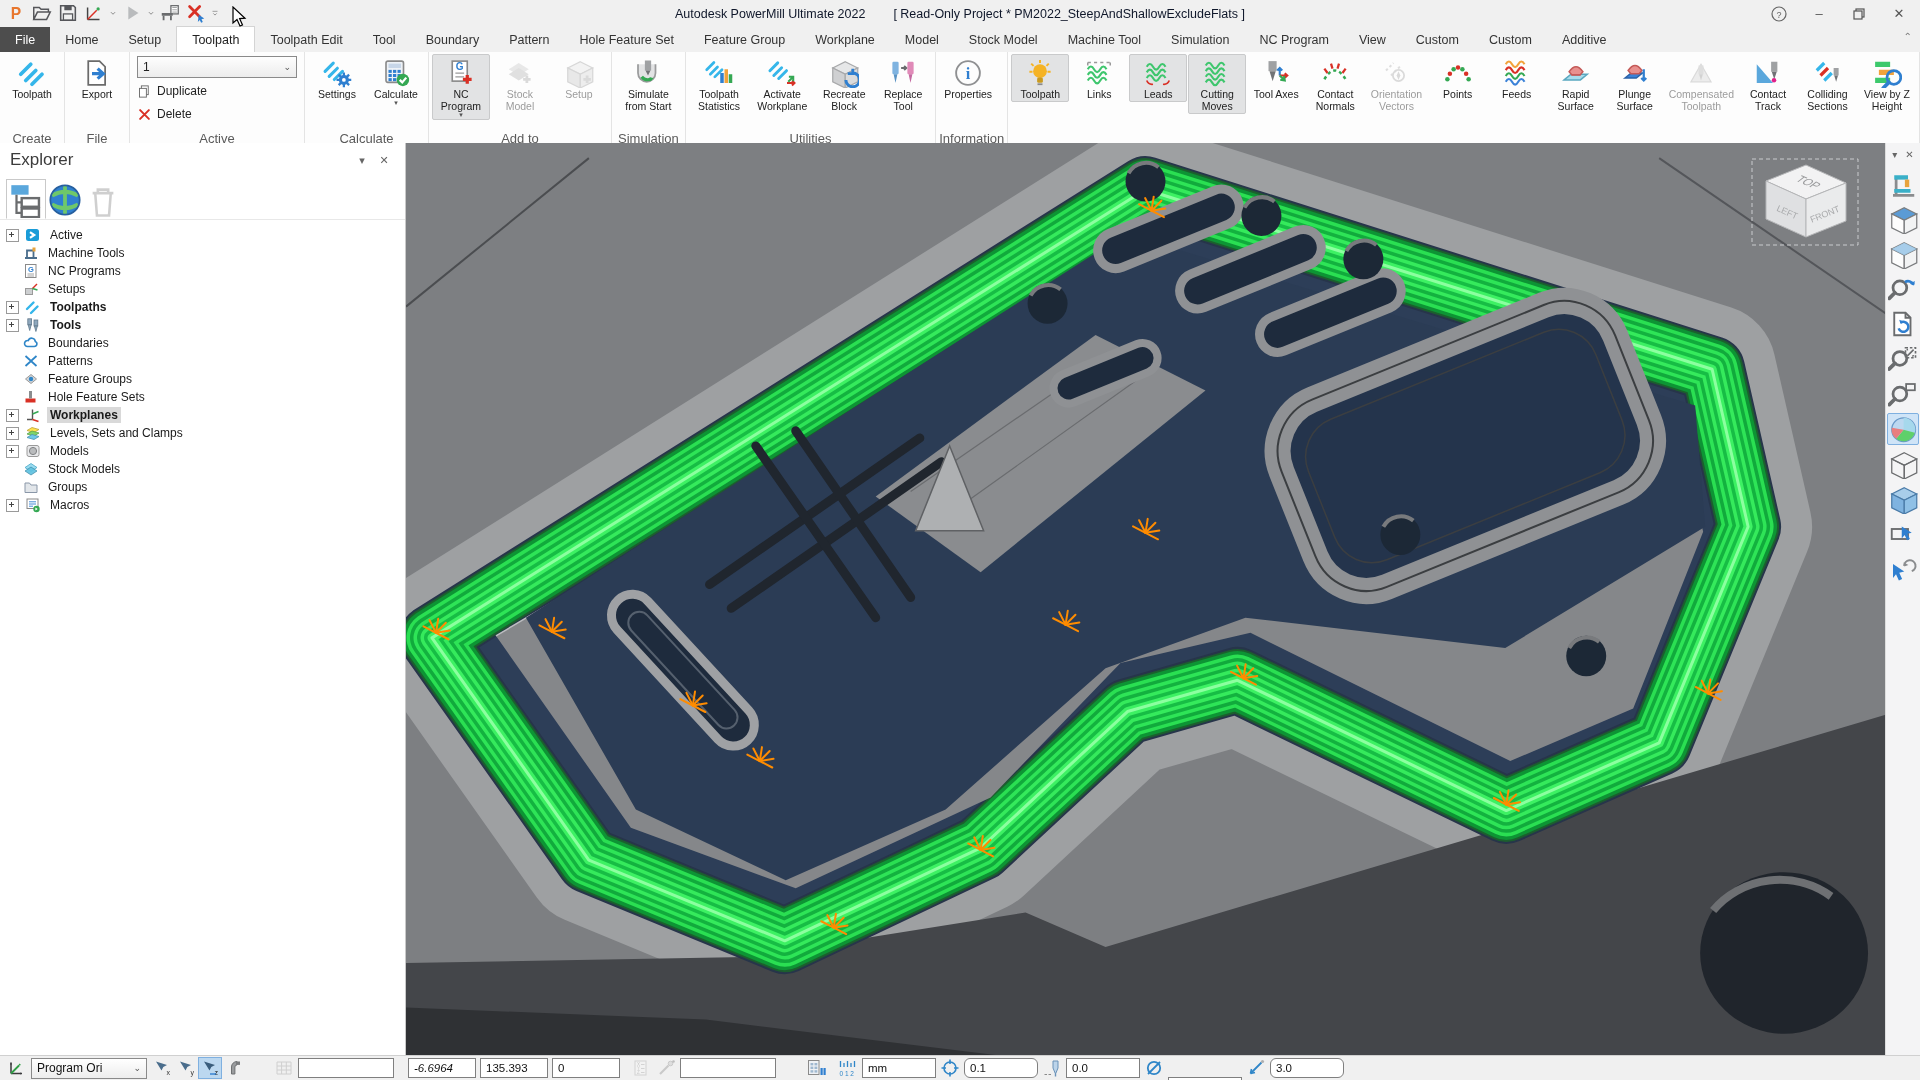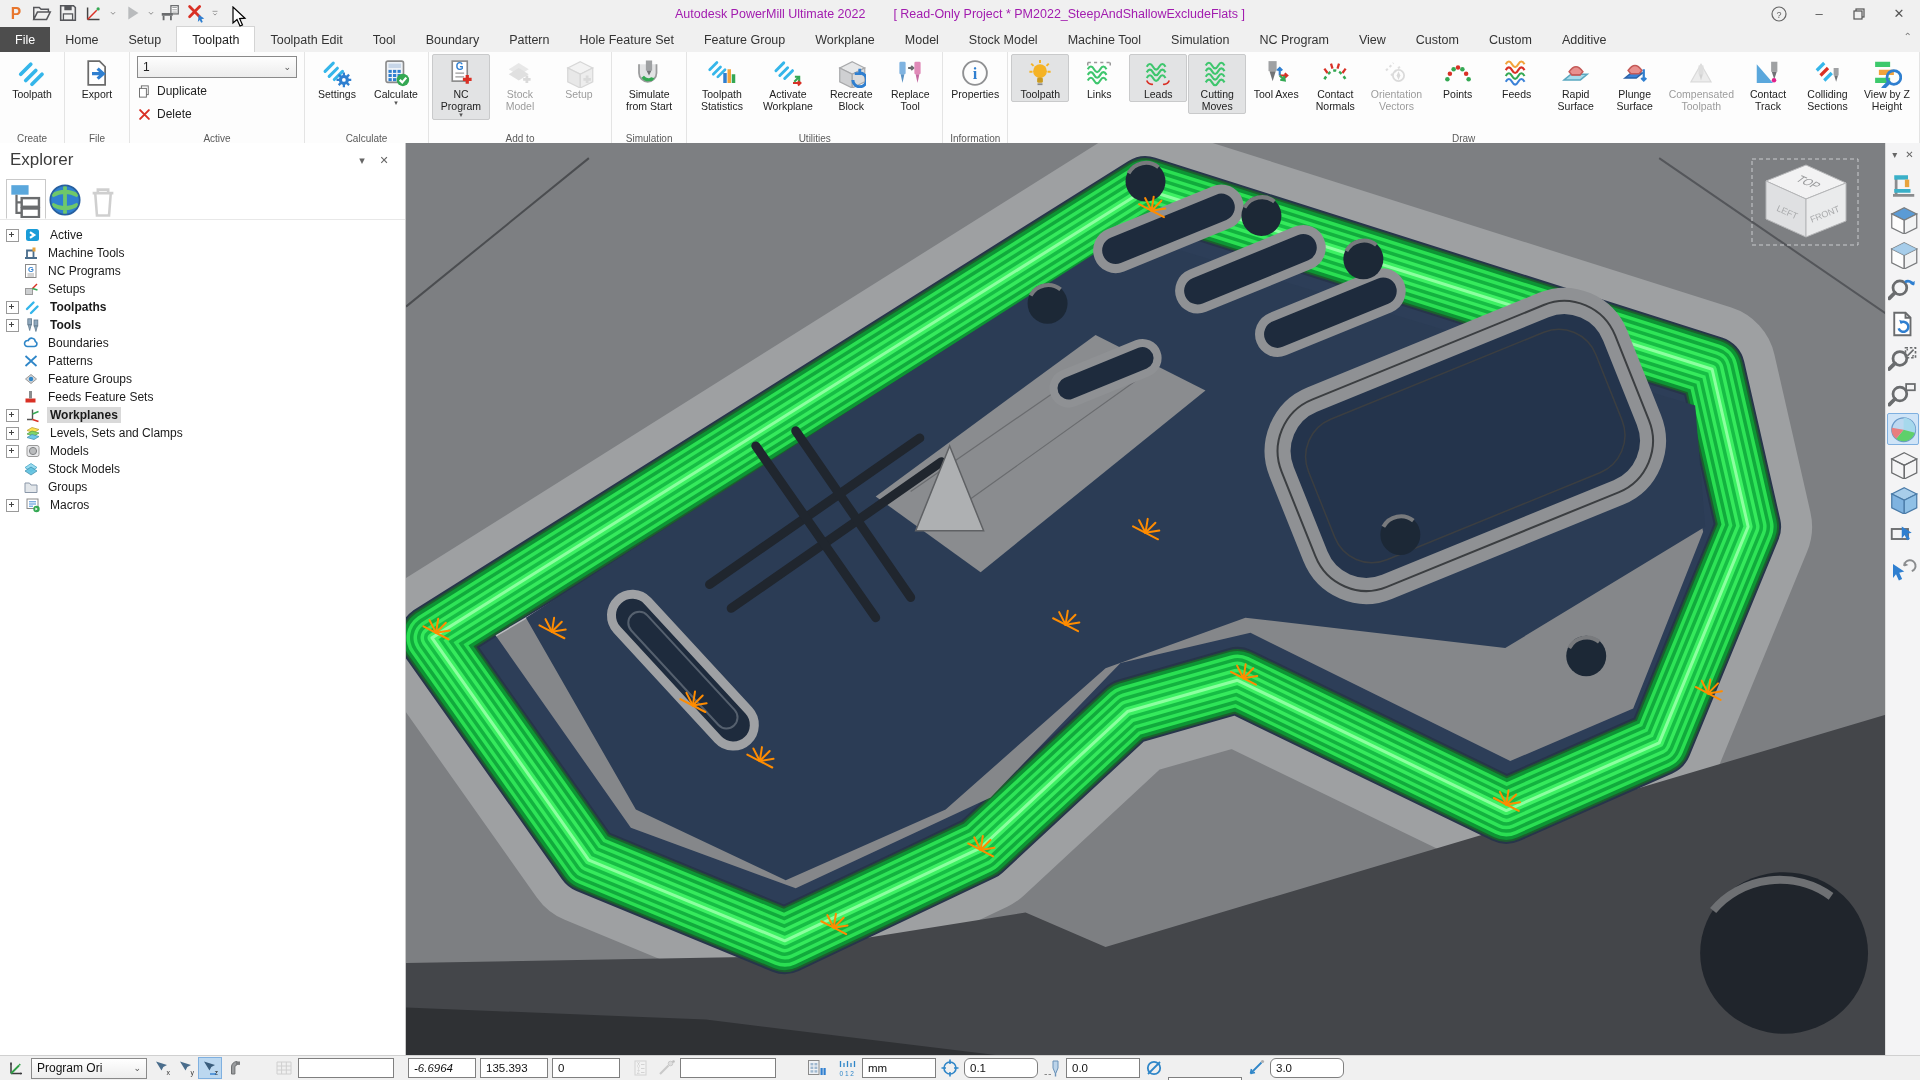--- a/index.html
+++ b/index.html
@@ -1,32 +1,32 @@
 <!DOCTYPE html>
 <html><head>
 <meta charset="utf-8">
 <style>
   html,body{margin:0;padding:0;width:1920px;height:1080px;overflow:hidden;
     font-family:"Liberation Sans",sans-serif;background:#f0f0f0;-webkit-font-smoothing:antialiased;}
   .titlebar{position:absolute;left:0;top:0;width:1920px;height:27px;background:#f0f0f0;}
   .qat{position:absolute;left:4px;top:2px;display:flex;align-items:center;gap:2px;}
   .qat .qbtn{width:24px;height:22px;display:flex;align-items:center;justify-content:center;}
   .qat .qcaret{width:10px;height:22px;display:flex;align-items:center;justify-content:center;color:#777;font-size:8px;}
-  .title-center{position:absolute;left:0;right:0;top:0;height:27px;display:flex;align-items:center;justify-content:center;gap:28px;color:#a21caf;font-size:12.5px;}
+  .title-center{position:absolute;left:0;right:0;top:0;height:27px;display:flex;align-items:center;justify-content:center;gap:28px;color:#0f172a;font-size:12.5px;}
   .winbtns{position:absolute;right:4px;top:0;height:27px;display:flex;align-items:center;gap:6px;}
   .winbtn{width:34px;height:24px;display:flex;align-items:center;justify-content:center;color:#555;font-size:13px;}
   .tabrow{position:absolute;left:0;top:27px;width:1920px;height:25px;background:#f0f0f0;border-bottom:1px solid #dcdcdc;display:flex;align-items:flex-end;}
   .tab{height:25px;padding:0 15px;display:flex;align-items:center;font-size:12.5px;color:#333;}
   .tab.file{background:#4d4d4d;color:#fff;}
   .tab.active{background:#fff;border:1px solid #d4d4d4;border-bottom:none;color:#222;}
   .ribbon-collapse{position:absolute;right:8px;top:31px;color:#777;font-size:10px;}
   .ribbon{position:absolute;left:0;top:52px;width:1920px;height:95px;background:#fdfdfd;border-bottom:1px solid #d5d5d5;display:flex;}
   .rgroup{display:flex;flex-direction:column;border-right:1px solid #e4e4e4;padding:2px 3px 0 3px;}
   .rgroup-body{flex:1;display:flex;align-items:flex-start;gap:1px;}
-  .rgroup-label{height:15px;text-align:center;font-size:10px;color:#5a5a5a;line-height:14px;}
+  .rgroup-label{height:15px;text-align:center;font-size:13px;color:#5a5a5a;line-height:14px;}
   .rbtn{display:flex;flex-direction:column;align-items:center;min-width:48px;max-width:84px;padding:3px 4px 1px;border:1px solid transparent;border-radius:2px;}
   .rbtn .ric{width:30px;height:30px;}
   .rbtn .rlab{font-size:10.5px;line-height:1.15;color:#222;text-align:center;white-space:pre-line;}
   .rbtn .rcaret{font-size:7px;color:#555;line-height:6px;}
   .rbtn.hl{background:#e2e3e4;border-color:#c9cacb;}
   .rbtn.disabled{filter:grayscale(1);opacity:.45;}
   .active-group-body{display:flex;flex-direction:column;padding:2px 4px;}
   .active-select{width:148px;height:20px;border:1px solid #8a8a8a;background:linear-gradient(#fefefe,#ececec);font-size:12px;display:flex;align-items:center;justify-content:space-between;padding:0 5px;color:#222;}
   .mini-btn{display:flex;align-items:center;gap:5px;font-size:12px;color:#222;height:20px;margin-top:3px;}
   .mini-btn .mic{width:15px;height:15px;}
@@ -537,21 +537,20 @@
           <div class="ric"><svg viewBox="0 0 24 24" width="100%" height="100%">
               <rect x="2.5" y="3" width="12" height="4.2" fill="#3dc96c"></rect>
               <rect x="5.5" y="9.4" width="12" height="4.2" fill="#f2a33c"></rect>
               <rect x="2.5" y="15.8" width="12" height="4.2" fill="#3dc96c"></rect>
               <circle cx="17.5" cy="15.5" r="5.5" fill="none" stroke="#2f7fd0" stroke-width="2.2"></circle>
               <path d="M13.5 19.5 l-4.5 4.5" stroke="#2f7fd0" stroke-width="3" stroke-linecap="round"></path>
             </svg></div>
           <div class="rlab">View by Z Height</div>
         </div>
       </div>
-      <div class="rgroup-label">Draw</div>
     </div>
   </div>
 
 <div class="main">
   <div class="explorer">
     <div class="exp-head">
       <div class="exp-title">Explorer</div>
       <div class="exp-ctrl">▾</div>
       <div class="exp-ctrl">✕</div>
     </div>
@@ -655,21 +654,21 @@
               <circle cx="8" cy="8" r="2.2" fill="#2f86c8"></circle>
             </svg></div>
           <span class="tlab">Feature Groups</span>
         </div>
         <div class="trow">
           <div class="exp-box"></div>
           <div class="tico"><svg viewBox="0 0 16 16" width="100%" height="100%">
               <rect x="2.5" y="9.5" width="10" height="4" fill="#d93025"></rect>
               <rect x="6" y="2" width="3" height="7.5" fill="#8a8c8e"></rect>
             </svg></div>
-          <span class="tlab">Feeds Feature Sets</span>
+          <span class="tlab">Hole Feature Sets</span>
         </div>
         <div class="trow bold sel">
           <div class="exp-box yes"></div>
           <div class="tico"><svg viewBox="0 0 16 16" width="100%" height="100%">
               <path d="M7.5 2.5 V12.5 M7.5 12.5 H2" stroke="#555" stroke-width="1.4" fill="none"></path>
               <path d="M7.5 12.5 l6 2" stroke="#d93025" stroke-width="1.5"></path>
               <path d="M7.5 7 l6 -2.5" stroke="#34a853" stroke-width="1.5"></path>
             </svg></div>
           <span class="tlab">Workplanes</span>
         </div>

